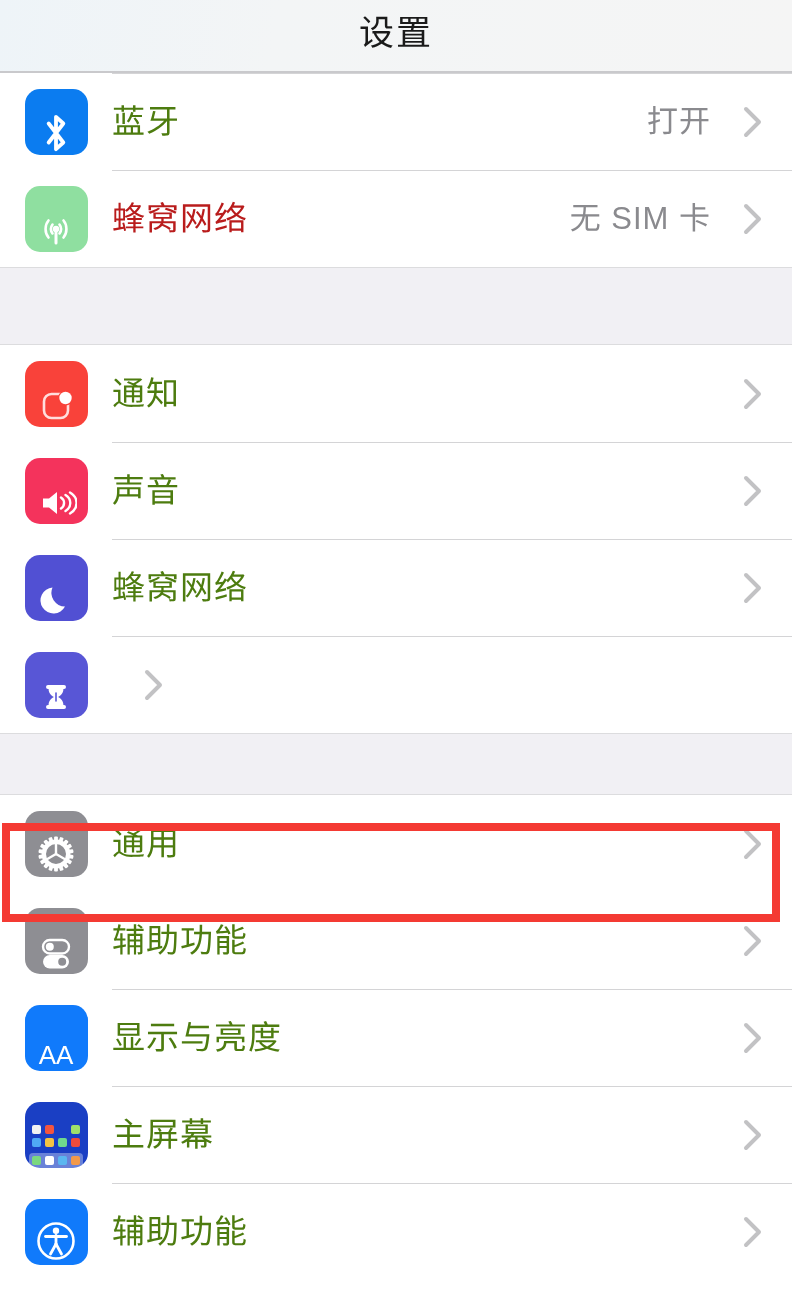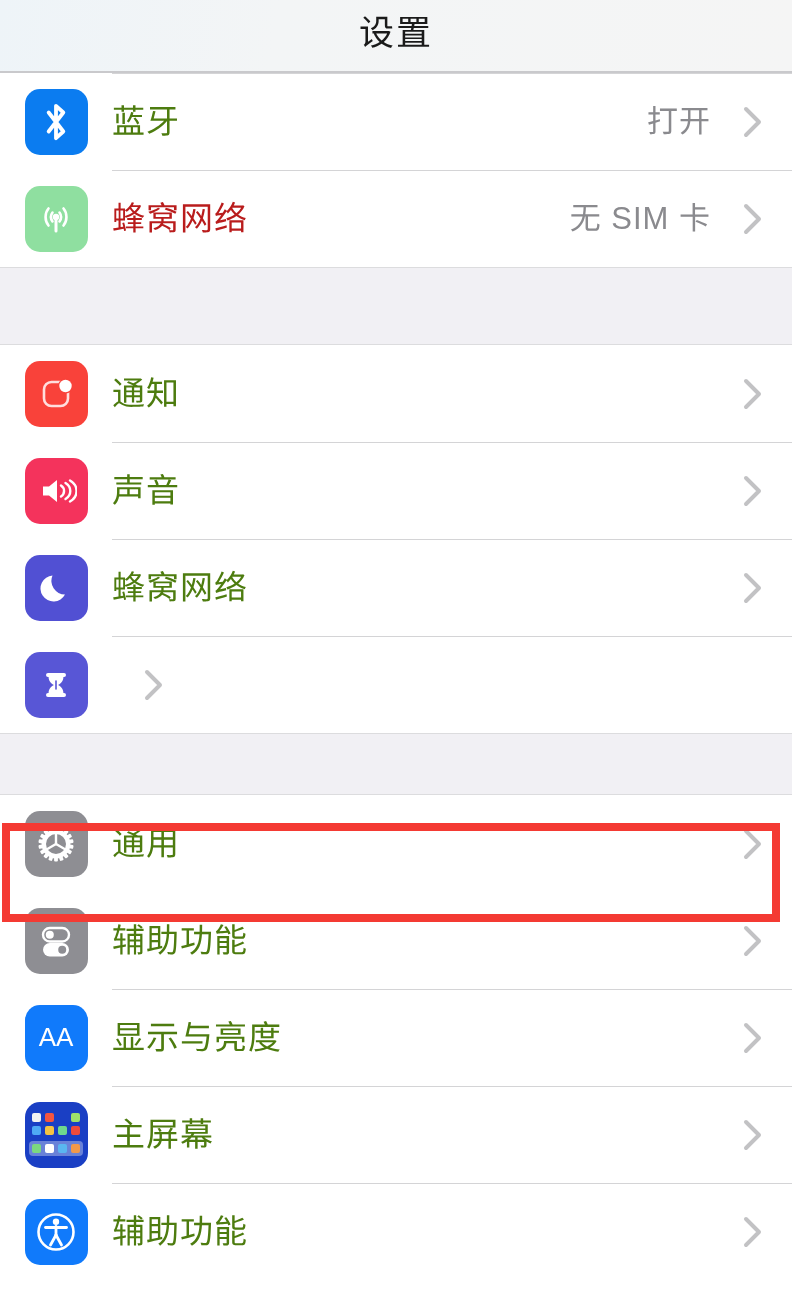--- a/index.html
+++ b/index.html
@@ -80,21 +80,21 @@
     display: flex;
     align-items: center;
     justify-content: center;
   }
   .icon {
     width: 63px;
     height: 66px;
     border-radius: 15px;
     position: relative;
     display: flex;
-    align-items: center;
+    align-items: flex-end;
     justify-content: center;
     box-sizing: border-box;
   }
   .icon svg { display: block; }
 
   .row-label {
     flex: 1;
     font-size: 33px;
     color: #4d7c0f;
     letter-spacing: 1px;

